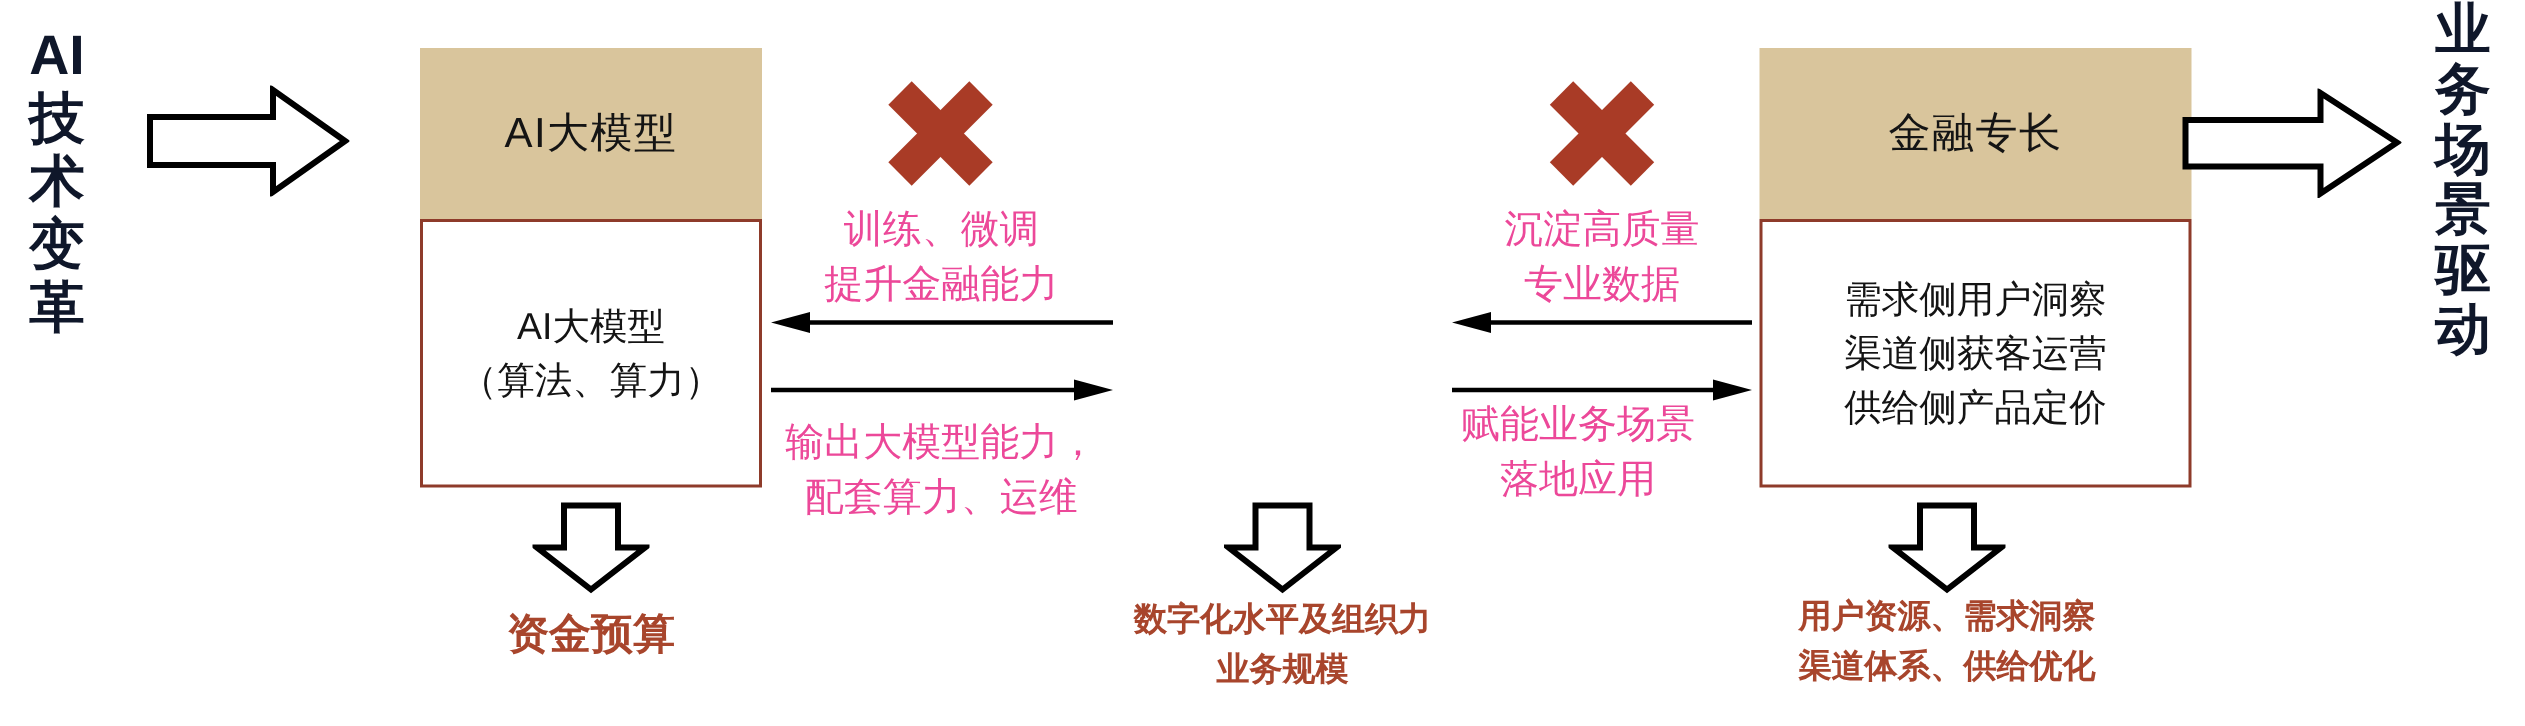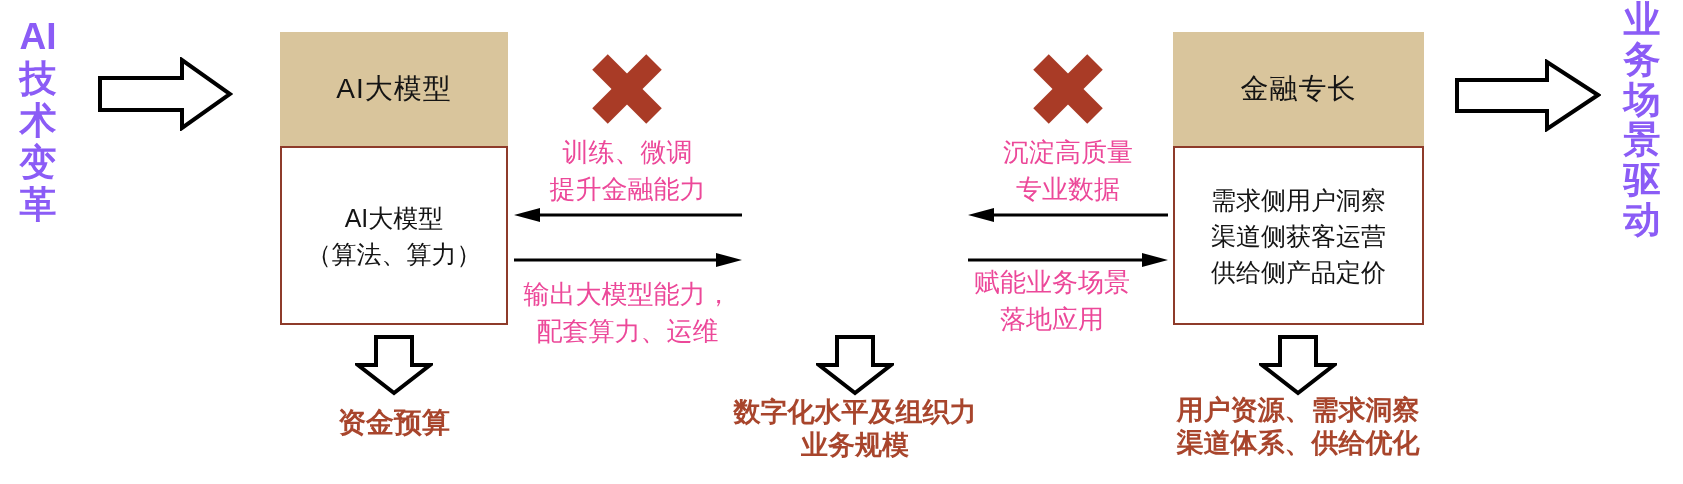--- a/index.html
+++ b/index.html
@@ -21,21 +21,21 @@
     height:484px;
     background:#ffffff;
     overflow:hidden;
   }
   .abs{position:absolute;}
   .v-label{
     white-space:pre-line;
     text-align:center;
     font-size:37px;
     font-weight:700;
-    color:#8b5cf6;
+    color:#0f172a;
   }
   .v-label.left{line-height:42px;}
   .v-label.right{line-height:40px;}
   .box{position:absolute;}
   .box-header{
     background:var(--tan);
     height:114px;
     display:flex;
     align-items:center;
     justify-content:center;
@@ -61,21 +61,21 @@
     text-align:center;
     white-space:pre-line;
     font-size:26px;
     line-height:37px;
     color:#ec4899;
   }
   .caption{
     position:absolute;
     text-align:center;
     white-space:pre-line;
-    font-size:27px;
+    font-size:22px;
     line-height:33px;
     font-weight:700;
     color:var(--caption-red);
   }
   svg{display:block;}
 </style>
 </head>
 <body>
 
 <div class="canvas">
@@ -124,21 +124,21 @@
     <line x1="26" y1="8" x2="202" y2="8" stroke="#000000" stroke-width="3"></line>
     <polygon points="2,8 28,1 28,15" fill="#000000"></polygon>
   </svg>
   <svg class="abs" style="left:966px;top:252px;" width="204" height="16" viewBox="0 0 204 16">
     <line x1="2" y1="8" x2="178" y2="8" stroke="#000000" stroke-width="3"></line>
     <polygon points="202,8 176,1 176,15" fill="#000000"></polygon>
   </svg>
   <div class="link-label" style="left:963px;top:264px;width:178px;">赋能业务场景
 落地应用</div>
 
-  <div class="box" style="left:1173px;top:32px;width:251px;">
+  <div class="box" style="left:1173px;top:32px;width:288px;">
     <div class="box-header">金融专长</div>
     <div class="box-body">需求侧用户洞察
 渠道侧获客运营
 供给侧产品定价</div>
   </div>
 
   <svg class="abs" style="left:1454px;top:59px;" width="147" height="73" viewBox="0 0 147 73">
     <polygon points="3,21 93,21 93,3 144,36 93,70 93,52 3,52" fill="#ffffff" stroke="#000000" stroke-width="4"></polygon>
   </svg>
 

